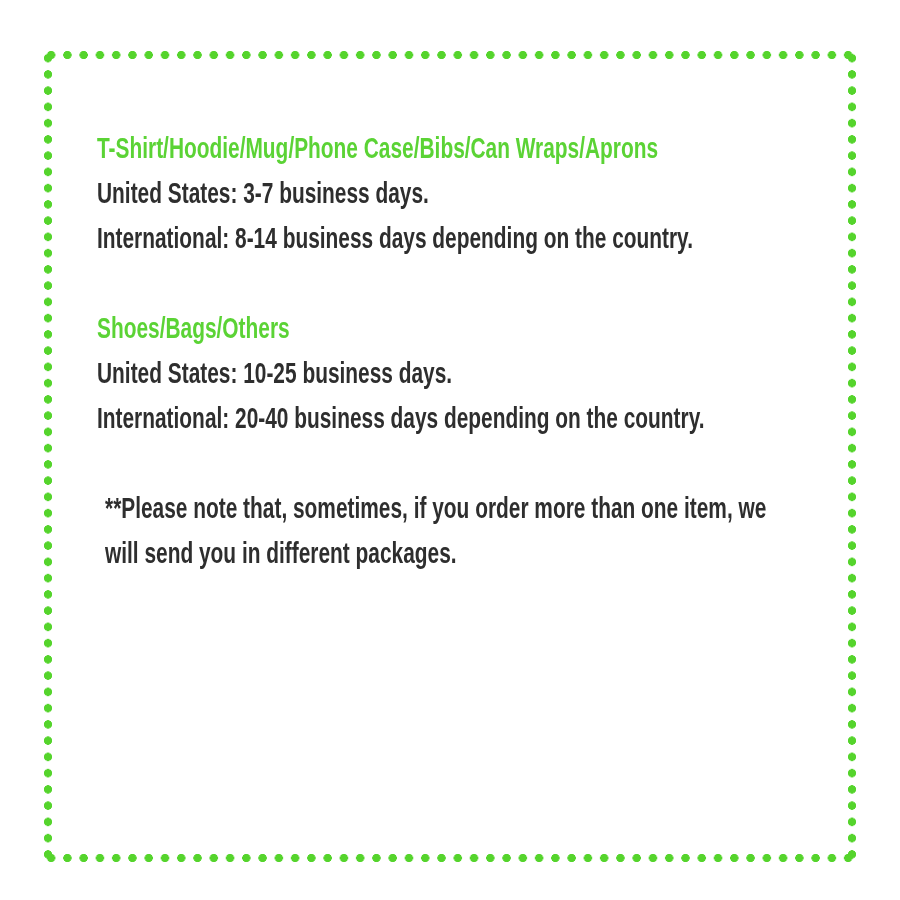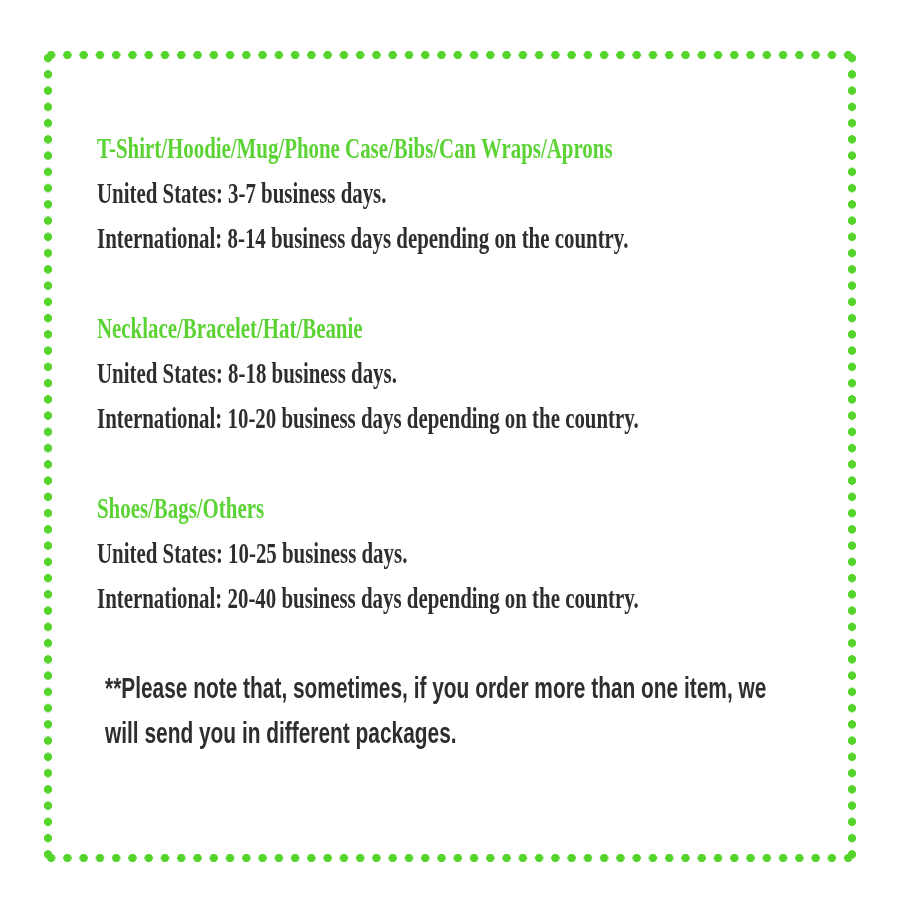--- a/index.html
+++ b/index.html
@@ -60,21 +60,20 @@
     color: var(--text);
     white-space: nowrap;
     transform: scaleX(0.72);
     transform-origin: 0 50%;
   }
   .heading {
     color: var(--heading_green);
   }
   .section {
     margin: 0 0 45px 0;
-    font-family: Liberation Serif, serif;
   }
   .note {
     margin: 8px;
   }
 </style>
 </head>
 <body>
 
 <div class="frame-strip frame-h frame-top"></div>
 <div class="frame-strip frame-h frame-bottom"></div>
@@ -82,25 +81,20 @@
 <div class="frame-strip frame-v frame-right"></div>
 
 <div class="content">
 
   <div class="section">
     <div class="txt heading">T-Shirt/Hoodie/Mug/Phone Case/Bibs/Can Wraps/Aprons</div>
     <div class="txt">United States: 3-7 business days.</div>
     <div class="txt">International: 8-14 business days depending on the country.</div>
   </div>
 
-  <div class="section">
-    <div class="txt heading">Necklace/Bracelet/Hat/Beanie</div>
-    <div class="txt">United States: 8-18 business days.</div>
-    <div class="txt">International: 10-20 business days depending on the country.</div>
-  </div>
 
   <div class="section">
     <div class="txt heading">Shoes/Bags/Others</div>
     <div class="txt">United States: 10-25 business days.</div>
     <div class="txt">International: 20-40 business days depending on the country.</div>
   </div>
 
   <div class="note">
     <div class="txt">**Please note that, sometimes, if you order more than one item, we</div>
     <div class="txt">will send you in different packages.</div>

